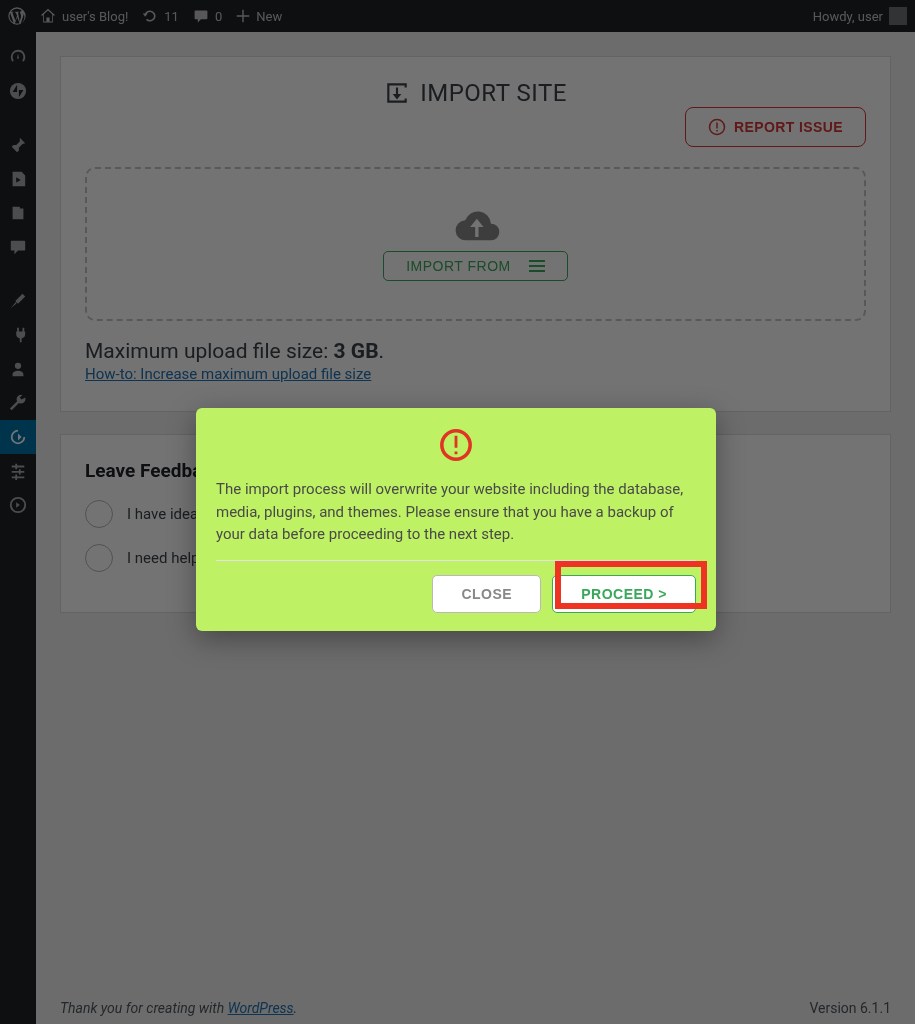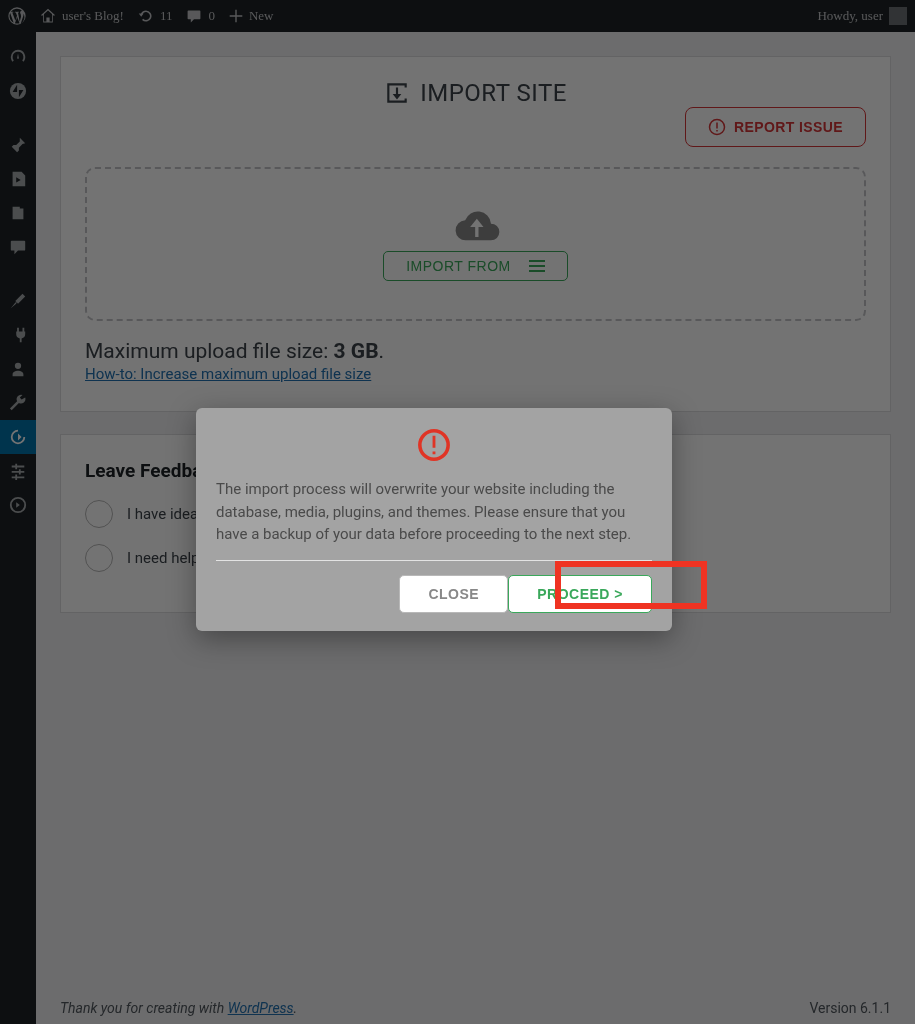--- a/index.html
+++ b/index.html
@@ -32,21 +32,20 @@
     margin-left: auto;
     display: flex;
     align-items: center;
     gap: 8px;
   }
   .adminbar .item {
     display: flex;
     align-items: center;
     gap: 6px;
     color: #c3c4c7;
-    font-family: Liberation Serif, serif;
   }
   .adminbar .avatar {
     width: 18px; height: 18px;
     background: #6e7277;
     display: inline-block;
   }
   .adminbar svg { fill: #c3c4c7; }
 
   
   .adminmenu {
@@ -210,22 +209,22 @@
   .dim {
     position: absolute;
     inset: 0;
     background: rgba(0,0,0,0.55);
   }
 
   
   .modal {
     position: absolute;
     left: 196px; top: 408px;
-    width: 476px;
-    background: #a3a3a3;
+    width: 520px;
+    background: #bef264;
     border-radius: 6px;
     box-shadow: 0 8px 28px rgba(0,0,0,0.35);
     padding: 20px 20px 18px 20px;
   }
   .modal .warn {
     text-align: center;
     margin-bottom: 12px;
   }
   .modal .warn svg {
     width: 34px; height: 34px;
@@ -236,21 +235,21 @@
     line-height: 1.5;
     margin-bottom: 14px;
   }
   .modal hr {
     border: none;
     border-top: 1px solid #e3e3e3;
     margin-bottom: 14px;
   }
   .modal .actions {
     display: flex;
-    gap: 0;
+    gap: 11px;
     justify-content: flex-end;
   }
   .btn {
     border-radius: 5px;
     padding: 10px 28px;
     font-size: 14px;
     font-weight: 700;
     letter-spacing: 0.5px;
     cursor: pointer;
   }

